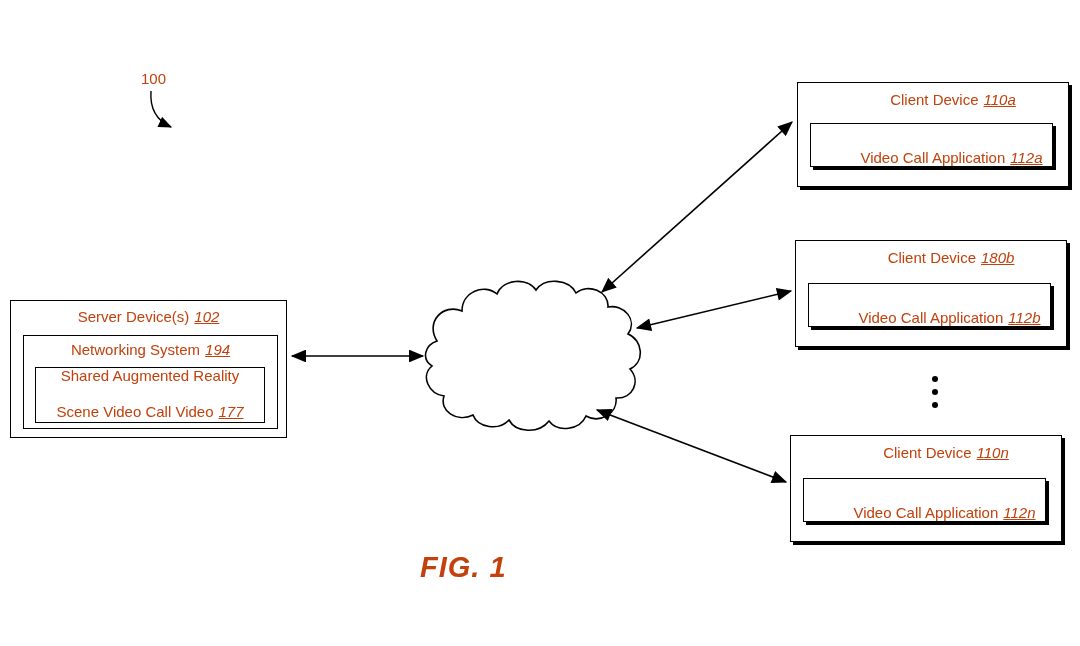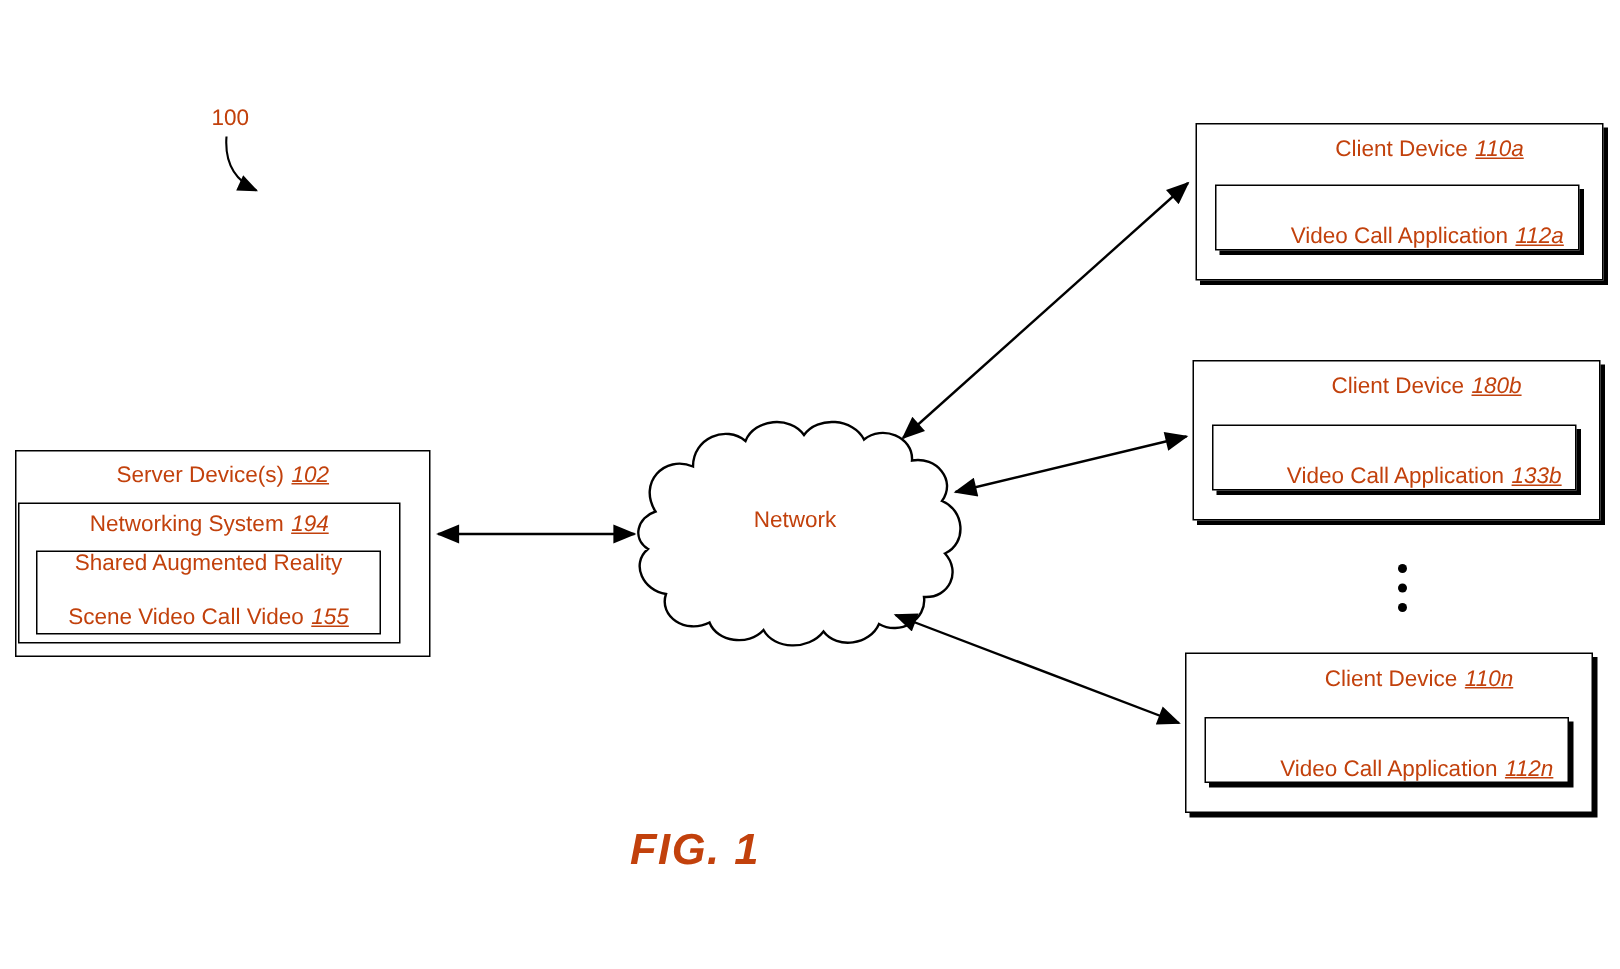--- a/index.html
+++ b/index.html
@@ -123,37 +123,36 @@
     <path d="M 151 91 Q 149 117 171 127" fill="none" stroke="#000000" stroke-width="1.4" marker-end="url(#arrow)"></path>
   </svg>
 
   <div class="fig-ref-label">100</div>
 
   <div class="box" style="left:10px; top:276px; width:277px; height:138px;margin-top:24px;">
     <div class="title-row" style="margin-top:7px;">
       <span>Server Device(s)</span>
       <span class="ref">102</span>
     </div>
-    <div class="box" style="left:1px; top:34px; width:255px; height:94px;">
+    <div class="box" style="left:12px; top:34px; width:255px; height:94px;">
       <div class="title-row" style="margin-top:5px;">
         <span>Networking System</span>
         <span class="ref">194</span>
       </div>
       <div class="box center-col" style="left:11px; top:31px; width:230px; height:56px; font-size:15px; line-height:1.35;gap:16px;">
         <div>Shared Augmented Reality</div>
         <div class="title-row">
           <span>Scene Video Call Video</span>
-          <span class="ref">155</span>
+          <span class="ref">177</span>
         </div>
       </div>
     </div>
   </div>
 
   <div class="net-label">
-    <div>Network</div>
   </div>
 
   <div class="box shadowed" style="left:797px; top:82px; width:272px; height:105px;">
     <div class="title-row" style="margin-top:8px;">
       <span>Client Device</span>
       <span class="ref">110a</span>
     </div>
     <div class="box shadowed center-col" style="left:12px; top:40px; width:243px; height:44px;">
       <div class="title-row">
         <span>Video Call Application</span>
@@ -163,21 +162,21 @@
   </div>
 
   <div class="box shadowed" style="left:795px; top:240px; width:272px; height:107px;">
     <div class="title-row" style="margin-top:8px;">
       <span>Client Device</span>
       <span class="ref">180b</span>
     </div>
     <div class="box shadowed center-col" style="left:12px; top:42px; width:243px; height:44px;">
       <div class="title-row">
         <span>Video Call Application</span>
-        <span class="ref">133b</span>
+        <span class="ref">112b</span>
       </div>
     </div>
   </div>
 
   <div class="v-ellipsis">
     <div class="dot"></div>
     <div class="dot"></div>
     <div class="dot"></div>
   </div>
 

